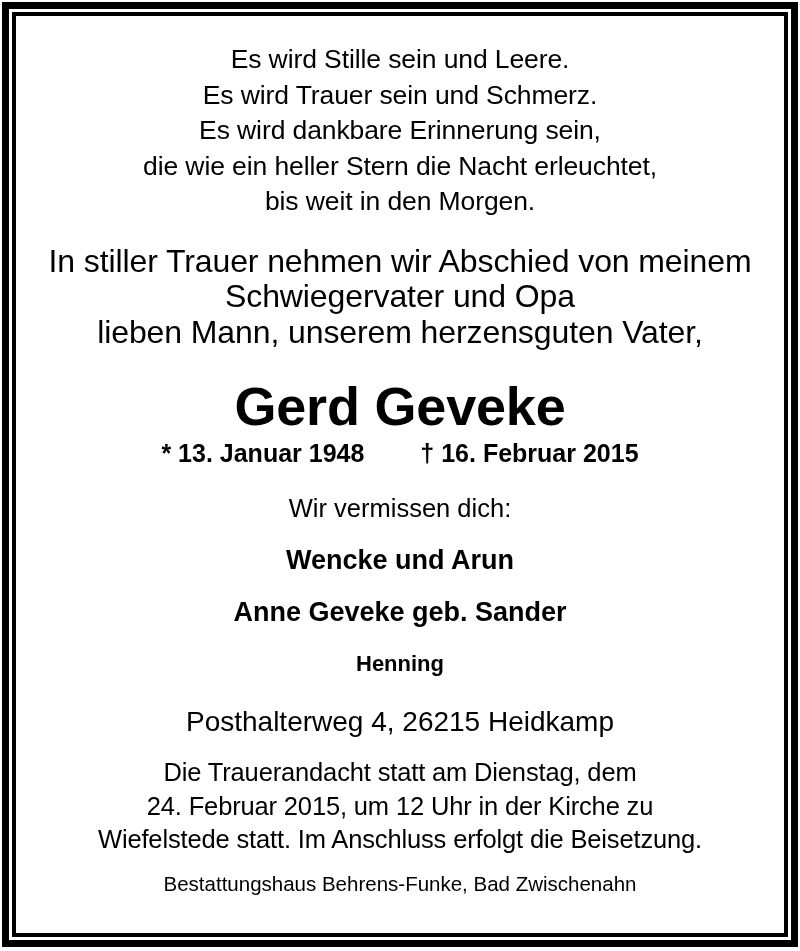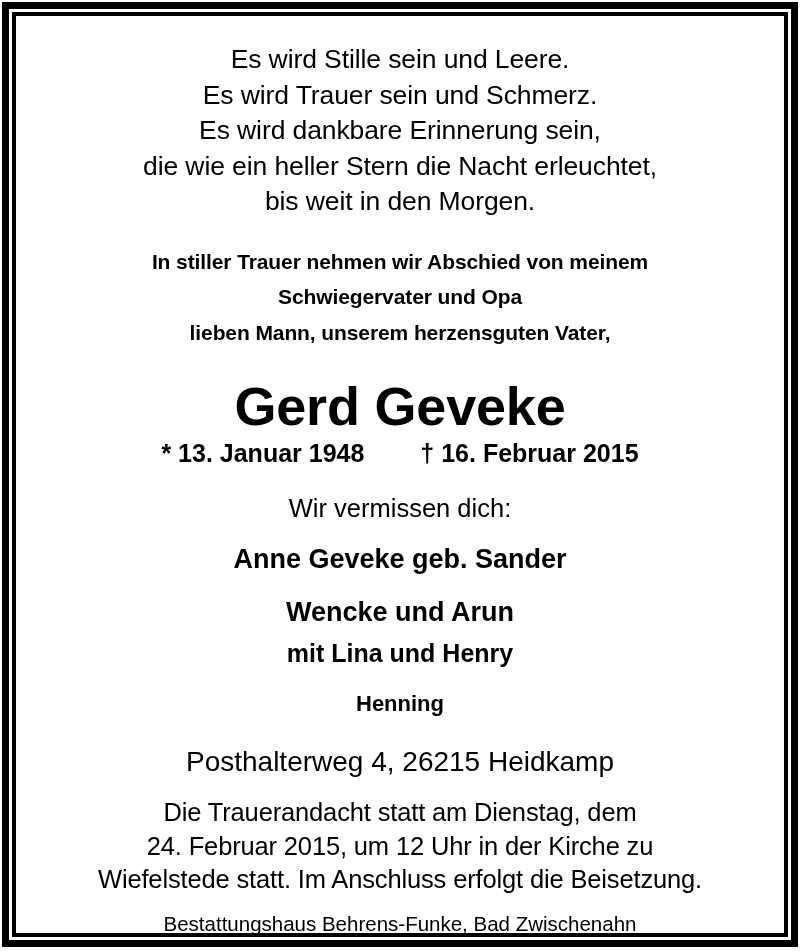--- a/index.html
+++ b/index.html
@@ -53,23 +53,23 @@
   .poem {
     font-size: 26.5px;
     line-height: 35.5px;
     font-weight: 400;
     letter-spacing: -0.1px;
     margin: 0;
   }
   .poem .ln { display: block; white-space: nowrap; }
 
   .intro {
-    font-size: 21px;
+    font-size: 32px;
     line-height: 35.5px;
-    font-weight: 700;
+    font-weight: 400;
     letter-spacing: -0.1px;
     margin: 24px 0 0 0;
   }
   .intro .ln { display: block; white-space: nowrap; }
 
   .deceased-name {
     font-size: 54px;
     line-height: 52px;
     font-weight: 700;
     letter-spacing: -0.2px;
@@ -154,23 +154,22 @@
         </div>
 
         <div class="deceased-name">Gerd Geveke</div>
 
         <div class="dates">
           <span class="date-birth"><span class="sym">*</span> <span>13. Januar 1948</span></span><span class="date-gap"></span><span class="date-death"><span class="sym">†</span> <span>16. Februar 2015</span></span>
         </div>
 
         <div class="missing-line">Wir vermissen dich:</div>
 
+        <div class="survivor survivor-2">Wencke und Arun</div>
         <div class="survivor survivor-1">Anne Geveke geb. Sander</div>
-        <div class="survivor survivor-2">Wencke und Arun</div>
-        <div class="survivor survivor-3">mit Lina und Henry</div>
         <div class="survivor survivor-4">Henning</div>
 
         <div class="address">Posthalterweg 4, 26215 Heidkamp</div>
 
         <div class="service">
           <span class="ln">Die Trauerandacht statt am Dienstag, dem</span>
           <span class="ln">24. Februar 2015, um 12 Uhr in der Kirche zu</span>
           <span class="ln">Wiefelstede statt. Im Anschluss erfolgt die Beisetzung.</span>
         </div>
 

